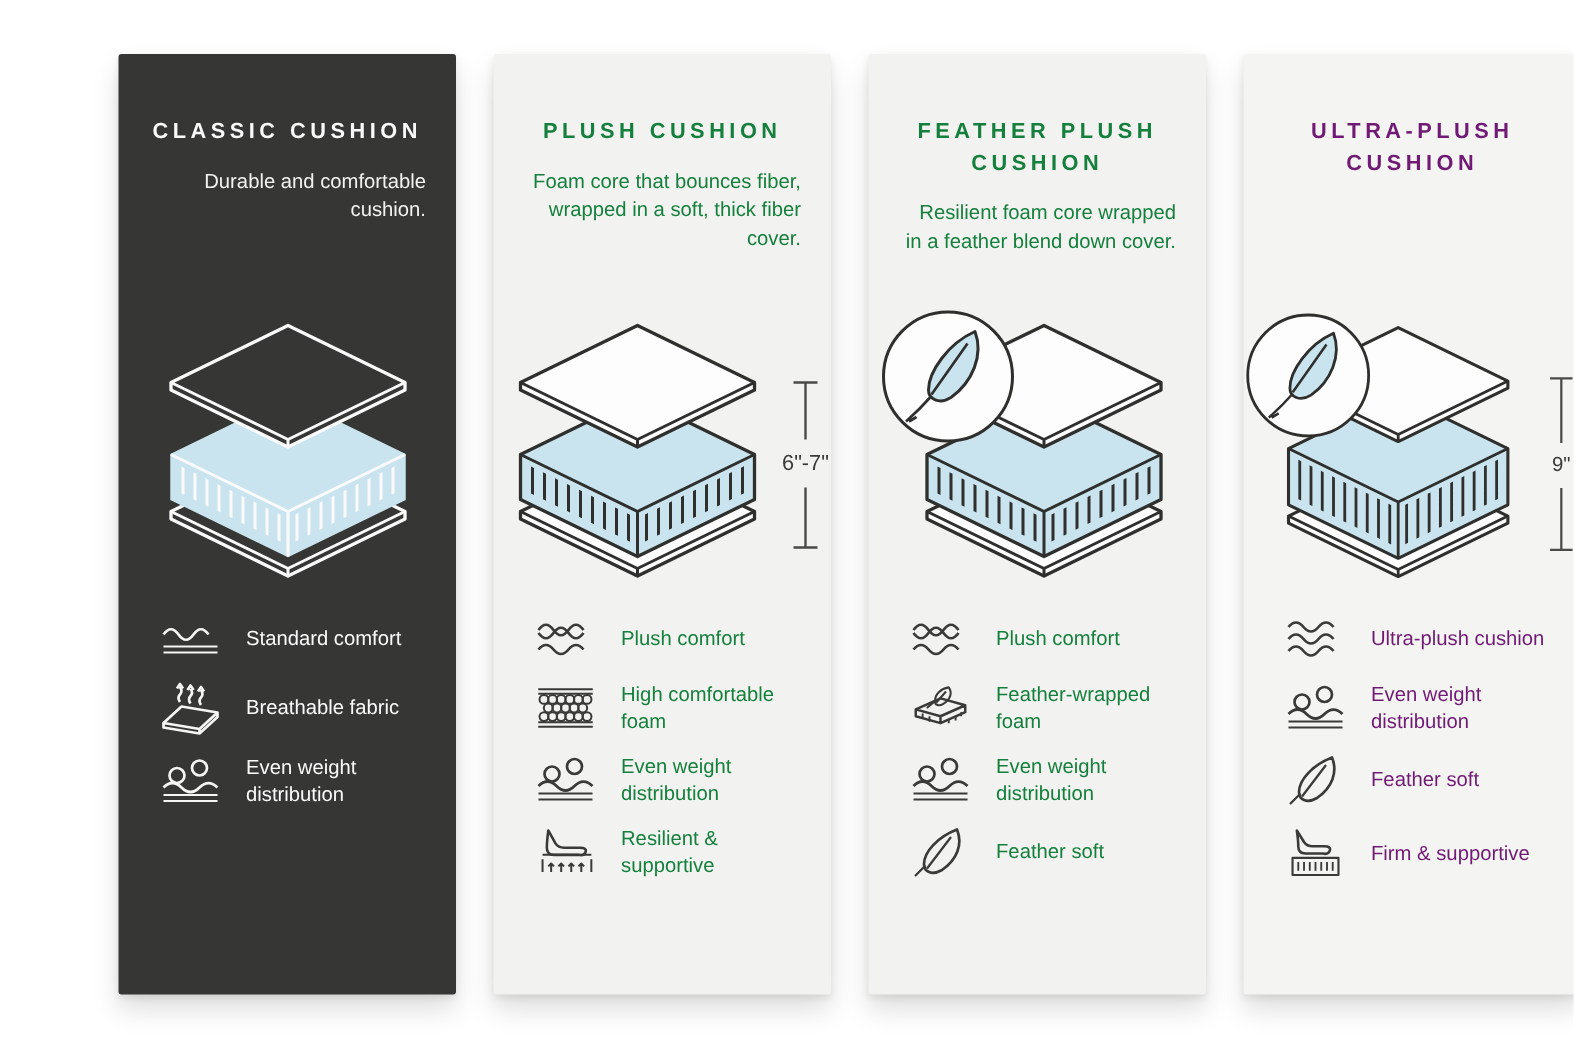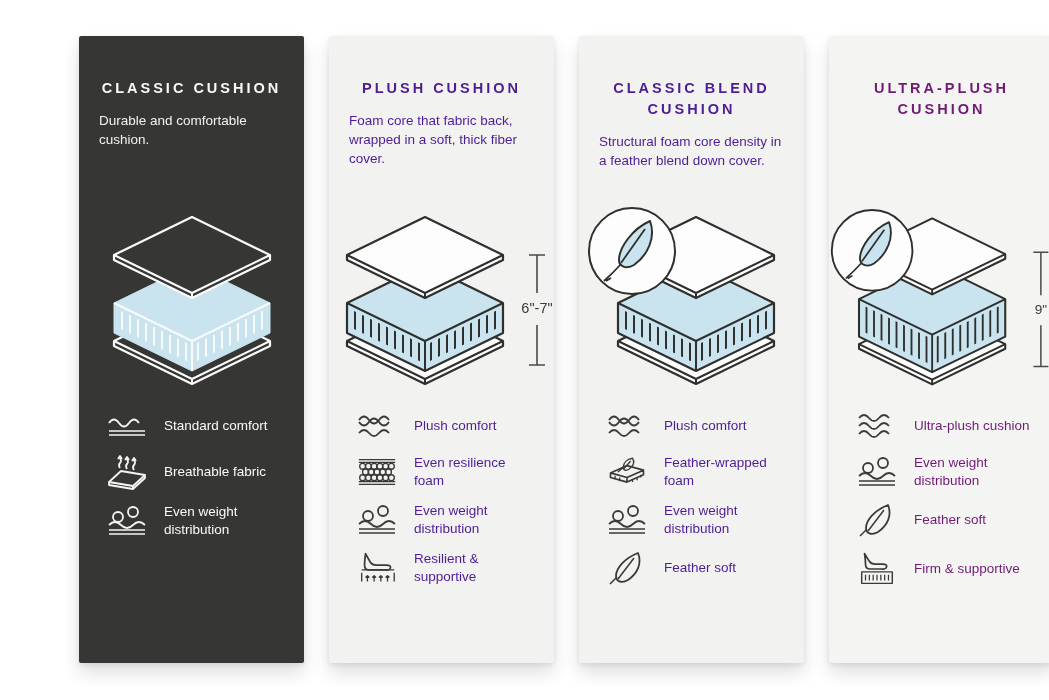--- a/index.html
+++ b/index.html
@@ -3,26 +3,26 @@
 <meta charset="utf-8">
 <style>
   html,body{margin:0;padding:0;background:#ffffff;}
   body{font-family:"Liberation Sans","DejaVu Sans",sans-serif;color:#2f2f2d;
        -webkit-font-smoothing:antialiased;}
   .board{position:relative;width:1049px;height:700px;background:#ffffff;overflow:hidden;margin-left:44px;}
   .cards{position:absolute;left:35px;top:36px;display:flex;gap:25px;}
   .card{position:relative;width:225px;height:627px;border-radius:2px;
         box-shadow:0 10px 18px rgba(0,0,0,.13),0 2px 5px rgba(0,0,0,.08);}
   .card--dark{background:#363634;color:#fafafa;}
-  .card--light{background:#f2f2f0;color:#4c1d95;}
+  .card--light{background:#f2f2f0;color:#15803d;}
   .card--light4{background:#f4f4f2;color:#701a75;}
 
   .card-title{margin-top:42px;text-align:center;font-weight:bold;font-size:14.5px;
               letter-spacing:3px;line-height:1.45;padding:0 14px;}
-  .card-desc{margin-top:12px;text-align:left;font-size:13.5px;line-height:1.42;
+  .card-desc{margin-top:12px;text-align:right;font-size:13.5px;line-height:1.42;
              padding:0 20px;}
   .card--dark .card-desc{color:#f2f2f0;}
 
   .illu{position:absolute;left:0;right:0;top:146px;height:236px;
         display:flex;align-items:center;justify-content:center;}
   .illu svg{max-width:100%;height:auto;display:block;}
 
   
   .slab{stroke-width:2.2;stroke-linejoin:round;}
   .edge{fill:none;stroke-width:2;stroke-linejoin:round;}
@@ -114,21 +114,21 @@
                 <path d="M4 25h36M4 29h36" stroke-width="1.4"></path>
               </svg>
         </span>
         <span class="flabel">Even weight distribution</span>
       </div>
     </div>
   </div>
 
   <div class="card card--light">
     <div class="card-title">PLUSH CUSHION</div>
-    <div class="card-desc">Foam core that fabric back, wrapped in a soft, thick fiber cover.</div>
+    <div class="card-desc">Foam core that bounces fiber, wrapped in a soft, thick fiber cover.</div>
 
     <div class="illu">
       <svg width="222" height="178" viewBox="16 -2 222 178">
         <g>
           <path class="slab" d="M110 90 L188 128 V133 L110 171 L32 133 V128 Z"></path>
           <path class="edge" d="M32 128 L110 166 L188 128 M110 166 V171"></path>
         </g>
         <g>
           <path class="foam" d="M110 52 L188 90 V120 L110 158 L32 120 V90 Z"></path>
           <path class="edge" d="M32 90 L110 128 L188 90 M110 128 V158"></path>
@@ -179,21 +179,21 @@
                   <circle cx="35" cy="16" r="3.1"></circle>
                   <circle cx="8" cy="22" r="3.1"></circle>
                   <circle cx="14" cy="22" r="3.1"></circle>
                   <circle cx="20" cy="22" r="3.1"></circle>
                   <circle cx="26" cy="22" r="3.1"></circle>
                   <circle cx="32" cy="22" r="3.1"></circle>
                   <circle cx="38" cy="22" r="3.1"></circle>
                 </g>
               </svg>
         </span>
-        <span class="flabel">Even resilience foam</span>
+        <span class="flabel">High comfortable foam</span>
       </div>
       <div class="feature">
         <span class="ficon">
           <svg width="44" height="32" viewBox="0 0 44 32">
                 <circle cx="13" cy="12" r="5"></circle>
                 <circle cx="28" cy="7" r="5"></circle>
                 <path d="M4 20q6-6 12 0t12 0t12 0"></path>
                 <path d="M4 25h36M4 29h36" stroke-width="1.4"></path>
               </svg>
         </span>
@@ -206,22 +206,22 @@
                 <path d="M7 19h34" stroke-width="1.4"></path>
                 <path d="M7 22v9M41 22v9M13 31v-6M11 27l2-2 2 2M20 31v-6M18 27l2-2 2 2M27 31v-6M25 27l2-2 2 2M34 31v-6M32 27l2-2 2 2" stroke-width="1.4"></path>
               </svg>
         </span>
         <span class="flabel">Resilient &amp; supportive</span>
       </div>
     </div>
   </div>
 
   <div class="card card--light">
-    <div class="card-title">CLASSIC BLEND CUSHION</div>
-    <div class="card-desc">Structural foam core density in a feather blend down cover.</div>
+    <div class="card-title">FEATHER PLUSH CUSHION</div>
+    <div class="card-desc">Resilient foam core wrapped in a feather blend down cover.</div>
 
     <div class="illu">
       <svg width="212" height="192" viewBox="0 -9 212 192">
         <g>
           <path class="slab" d="M110 90 L188 128 V133 L110 171 L32 133 V128 Z"></path>
           <path class="edge" d="M32 128 L110 166 L188 128 M110 166 V171"></path>
         </g>
         <g>
           <path class="foam" d="M110 52 L188 90 V120 L110 158 L32 120 V90 Z"></path>
           <path class="edge" d="M32 90 L110 128 L188 90 M110 128 V158"></path>

